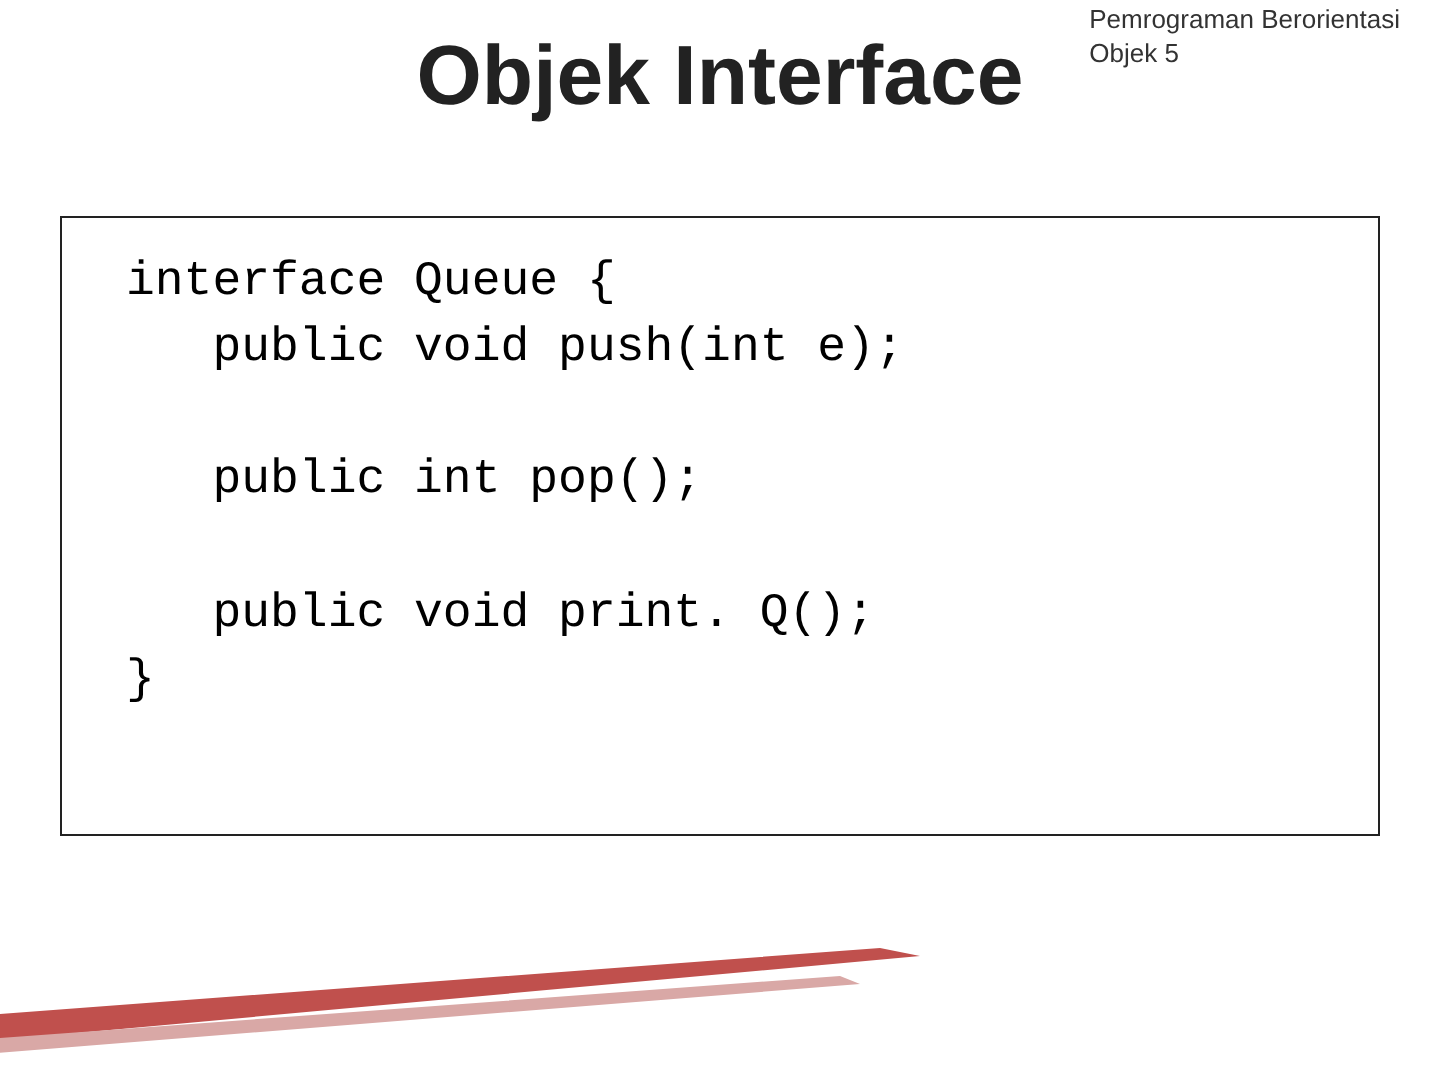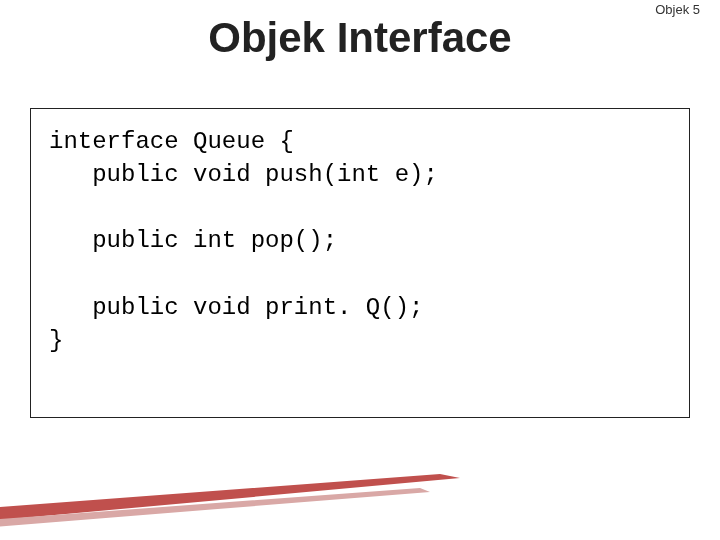--- a/index.html
+++ b/index.html
@@ -36,21 +36,21 @@
       color: #222222;
       font-family: Verdana, Arial, sans-serif;
     }
     .code-box {
       position: absolute;
       top: 108px;
       left: 30px;
       width: 660px;
       height: 310px;
       border: 1px solid #222222;
-      padding: 16px 18px;
+      padding: 16px 32px;
       background: #ffffff;
     }
     .code {
       font-family: 'Courier New', Courier, monospace;
       font-size: 24px;
       line-height: 1.38;
       white-space: pre;
       color: #000000;
     }
     .accent-line {
@@ -62,20 +62,21 @@
       overflow: hidden;
     }
     .accent-line svg {
       display: block;
     }
   </style>
 </head>
 <body>
 
 <div class="header-label">
+  <div>Pemrograman Berorientasi</div>
   <div>Objek 5</div>
 </div>
 
 <div class="title">Objek Interface</div>
 
 <div class="code-box">
   <div class="code"><span>interface Queue {</span>
 <span>   public void push(int e);</span>
 <span></span>
 <span>   public int pop();</span>

